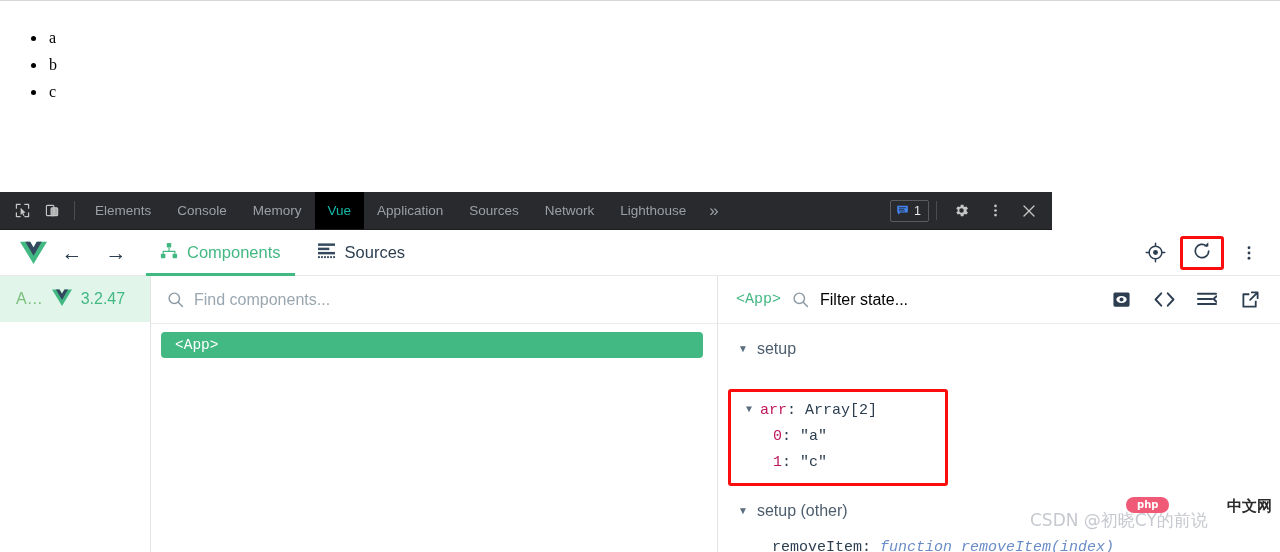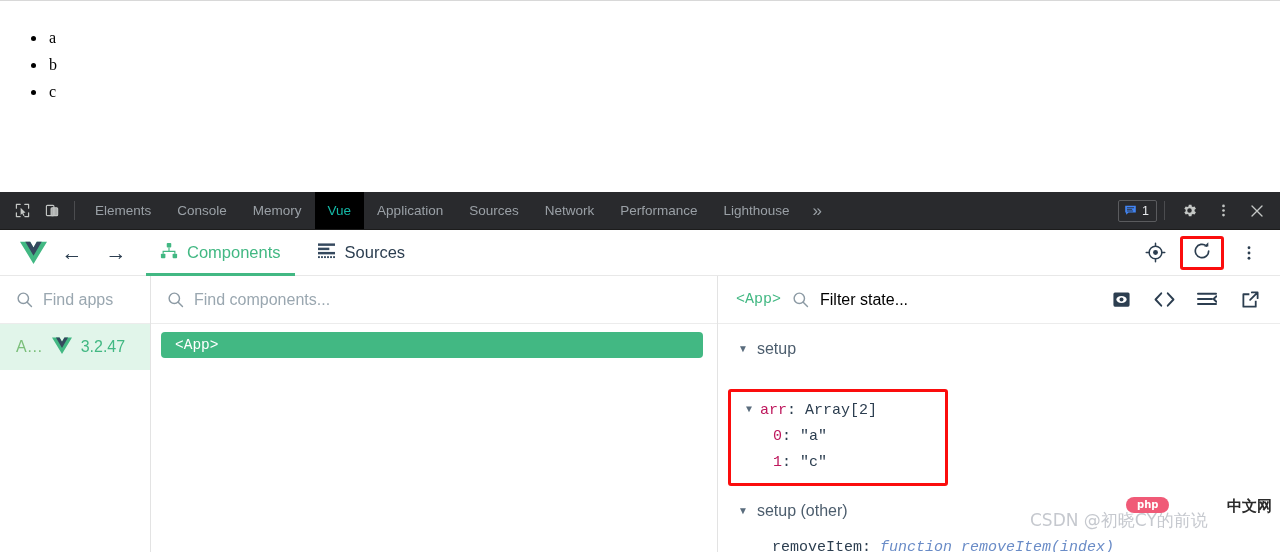--- a/index.html
+++ b/index.html
@@ -21,21 +21,21 @@
     margin: 23px 0 0 47px;
     color: #000;
     font-family: "Liberation Serif", serif;
     font-size: 16px;
     line-height: 27px;
   }
   #page-list li { padding-left: 2px; }
 
   
   #devtools-bar {
-    position: absolute; left: 0; top: 192px; width: 1280px; height: 38px;
+    position: absolute; left: 0; top: 192px; width: 1052px; height: 38px;
     background: #292a2d;
     display: flex; align-items: stretch;
     border-bottom: 1px solid #1c1c1c;
   }
   .dt-icon-btn {
     width: 30px; display: flex; align-items: center; justify-content: center;
     cursor: pointer;
   }
   #inspect-btn { margin-left: 7px; }
   .dt-sep {
@@ -223,21 +223,20 @@
 
   <div class="dt-sep"></div>
 
   <div class="dt-tab">Elements</div>
   <div class="dt-tab">Console</div>
   <div class="dt-tab">Memory</div>
   <div class="dt-tab active">Vue</div>
   <div class="dt-tab">Application</div>
   <div class="dt-tab">Sources</div>
   <div class="dt-tab">Network</div>
-  <div class="dt-tab">Performance</div>
   <div class="dt-tab">Lighthouse</div>
   <div class="dt-more">»</div>
 
   <div id="dt-spacer"></div>
 
   <div id="msg-badge">
     <span>
       <svg width="13" height="13" viewBox="0 0 16 16">
         <path d="M1.5 2.2h13v8.4H5.6L2.6 13.3v-2.7H1.5z" fill="#4285f4"></path>
         <path d="M3.6 4.6h8.8M3.6 6.6h6.4M3.6 8.6h7.6" stroke="#292a2d" stroke-width="1.05"></path>
@@ -336,29 +335,20 @@
       <circle cx="12" cy="5" r="1.9"></circle>
         <circle cx="12" cy="12" r="1.9"></circle>
         <circle cx="12" cy="19" r="1.9"></circle>
     </svg>
   </div>
 </div>
 
 <div id="panes">
 
   <div id="apps-pane">
-    <div class="search-row">
-      <span class="search-icon">
-        <svg width="17" height="17" viewBox="0 0 20 20">
-          <circle cx="8.6" cy="8.6" r="6.1" stroke="#8c9aa4" stroke-width="1.7" fill="none"></circle>
-          <path d="M13.2 13.2l5 5" stroke="#8c9aa4" stroke-width="1.7" stroke-linecap="round"></path>
-        </svg>
-      </span>
-      <span class="ph">Find apps</span>
-    </div>
 
     <div class="app-item">
       <span class="app-name">A…</span>
       <span>
         <svg width="20" height="17" viewBox="0 0 26 22">
           <path d="M16.2 0.6L13 6.2 9.8 0.6H0L13 22 26 0.6z" fill="#42b883"></path>
           <path d="M16.2 0.6L13 6.2 9.8 0.6H5.1L13 14.1 20.9 0.6z" fill="#35495e"></path>
         </svg>
       </span>
       <span class="app-version">3.2.47</span>

